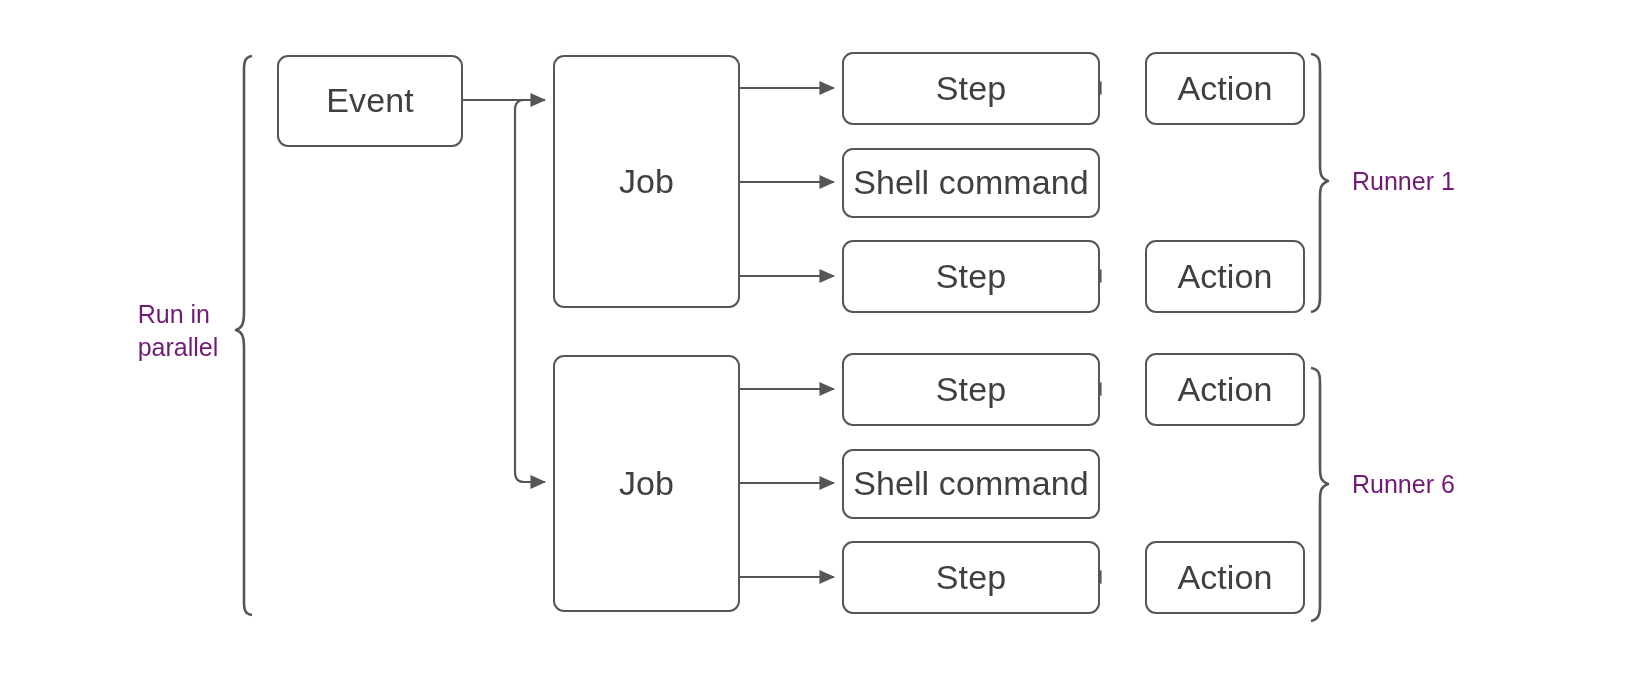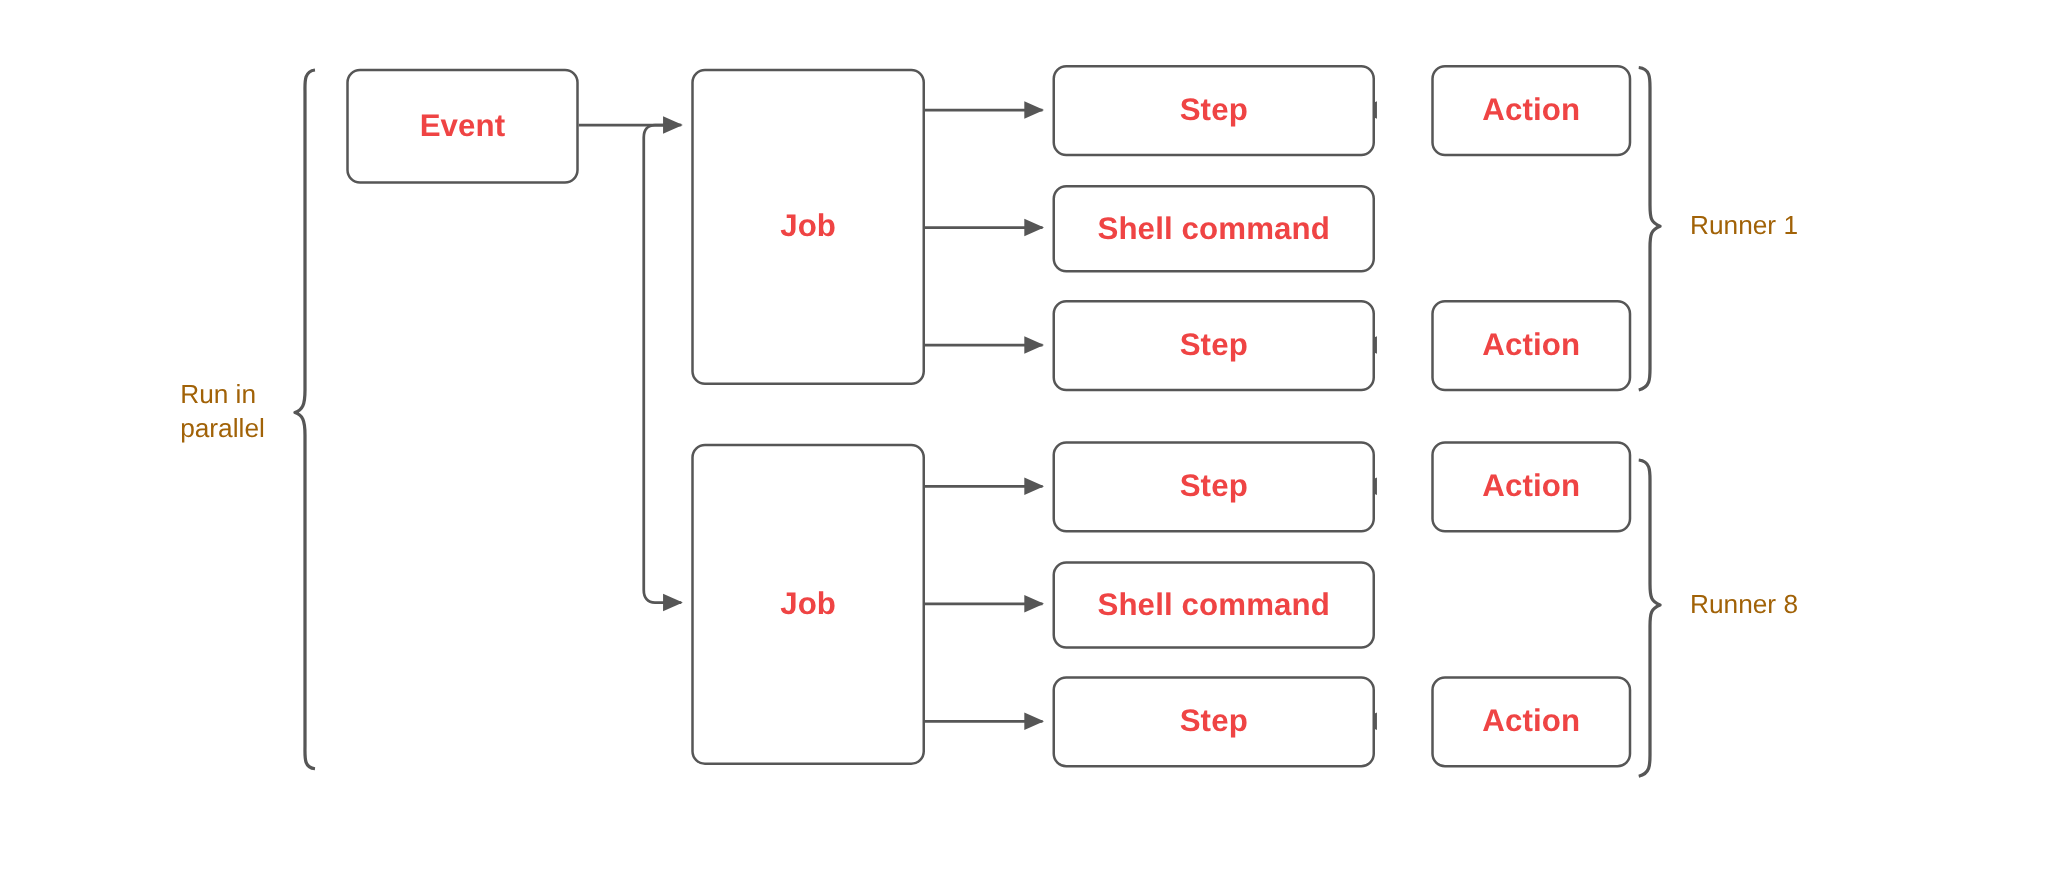--- a/index.html
+++ b/index.html
@@ -28,31 +28,30 @@
   }
   .node {
     position: absolute;
     box-sizing: border-box;
     background: #ffffff;
     border: 2.2px solid #565656;
     border-radius: 11px;
     display: flex;
     align-items: center;
     justify-content: center;
-    color: #ef4444;
-    font-size: 25px;
+    color: #404040;
+    font-size: 34px;
     line-height: 1.15;
     letter-spacing: 0.1px;
     white-space: nowrap;
-    font-weight: bold;
   }
   .brace-label {
     position: absolute;
-    color: #a16207;
-    font-size: 21px;
+    color: #701a75;
+    font-size: 25px;
     line-height: 1.3;
     white-space: pre-line;
   }
   .label-left {
     text-align: left;
     transform: translate(-50%, -50%);
   }
   .label-right {
     text-align: left;
     transform: translateY(-50%);
@@ -146,15 +145,15 @@
   <div class="node" style="left:842px; top:353px; width:258px; height:73px;">Step</div>
 
   <div class="node" style="left:1145px; top:353px; width:160px; height:73px;">Action</div>
 
   <div class="node" style="left:842px; top:449px; width:258px; height:70px;">Shell command</div>
 
   <div class="node" style="left:842px; top:541px; width:258px; height:73px;">Step</div>
 
   <div class="node" style="left:1145px; top:541px; width:160px; height:73px;">Action</div>
 
-  <div class="brace-label label-right" style="left:1352px; top:484px;">Runner 8</div>
+  <div class="brace-label label-right" style="left:1352px; top:484px;">Runner 6</div>
 
 </div>
 
 </body></html>

